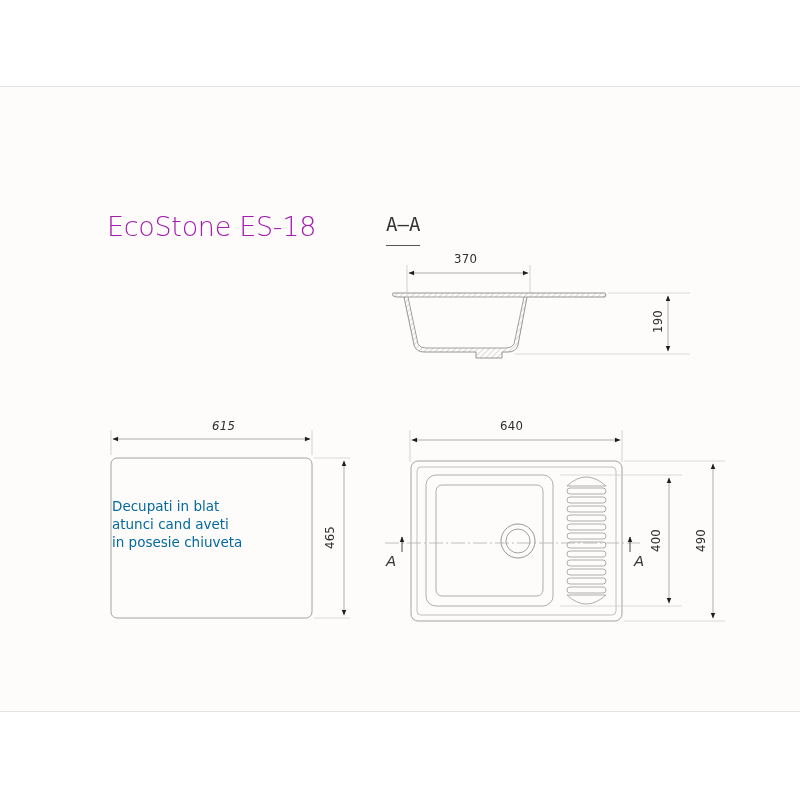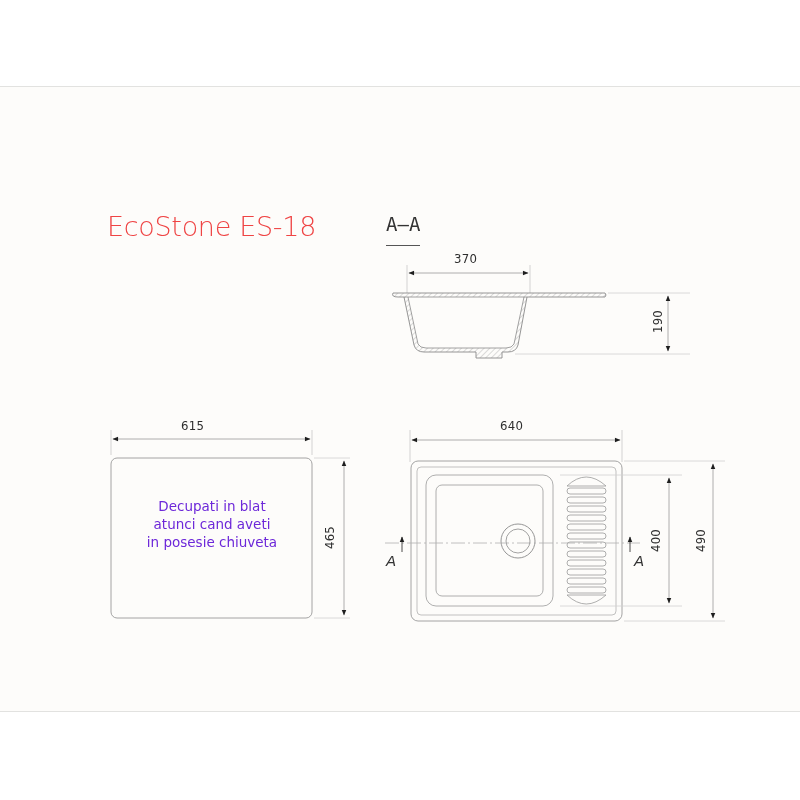--- a/index.html
+++ b/index.html
@@ -5,37 +5,37 @@
   html, body { margin: 0; padding: 0; }
   body {
     width: 800px; height: 800px; background: #ffffff; position: relative; overflow: hidden;
     font-family: "Liberation Sans", sans-serif;
   }
   .frame {
     position: absolute; left: 0; top: 86px; width: 800px; height: 624px;
     background: #fdfcfa; border-top: 1px solid #e2e2e0; border-bottom: 1px solid #e2e2e0;
   }
   .title {
-    position: absolute; left: 107px; top: 211px; font-size: 27px; color: #ef4444;
+    position: absolute; left: 107px; top: 211px; font-size: 27px; color: #a21caf;
     font-family: "DejaVu Sans", sans-serif; font-weight: 300; letter-spacing: -0.3px;
   }
   .section-label {
     position: absolute; left: 386px; top: 213px; font-size: 19px; color: #333;
     font-family: "DejaVu Sans Mono", monospace;
     border-bottom: 1.5px solid #555; line-height: 22px; padding-bottom: 10px;
   }
   svg.drawing { position: absolute; left: 0; top: 0; }
   .dim {
     position: absolute; font-family: "DejaVu Sans Condensed", "DejaVu Sans", sans-serif;
     font-size: 13px; color: #2e2e2e; letter-spacing: 0.3px;
   }
   .rot { transform: rotate(-90deg); transform-origin: center center; }
   .cutout-note {
-    position: absolute; left: 112px; top: 497px; width: 200px; text-align: center;
-    font-size: 13.5px; line-height: 18px; color: #6d28d9; font-family: "DejaVu Sans", sans-serif;
+    position: absolute; left: 112px; top: 497px; width: 200px; text-align: left;
+    font-size: 13.5px; line-height: 18px; color: #0369a1; font-family: "DejaVu Sans", sans-serif;
   }
   .section-mark {
     position: absolute; font-size: 15px; font-style: italic; color: #333;
     font-family: "Liberation Sans", sans-serif;
   }
 </style>
 </head>
 <body>
 
 <div class="frame"></div>
@@ -119,21 +119,21 @@
 
     <line x1="624" y1="461" x2="725" y2="461" stroke="#d0d0d0" stroke-width="0.8"></line>
     <line x1="624" y1="621" x2="725" y2="621" stroke="#d0d0d0" stroke-width="0.8"></line>
     <line x1="713" y1="464" x2="713" y2="618" stroke="#9a9a9a" stroke-width="0.8" marker-start="url(#arr)" marker-end="url(#arr)"></line>
   </g>
 </svg>
 
 <div class="dim" style="left:454px; top:251px;">370</div>
 <div class="dim rot" style="left:646px; top:314px;">190</div>
 
-<div class="dim" style="left:181px; top:418px;">615</div>
+<div class="dim" style="left:212px; top:418px;font-style:italic;">615</div>
 <div class="dim rot" style="left:318px; top:530px;">465</div>
 
 <div class="cutout-note">
   <div>Decupati in blat</div>
   <div>atunci cand aveti</div>
   <div>in posesie chiuveta</div>
 </div>
 
 <div class="dim" style="left:500px; top:418px;text-align:center;">640</div>
 <div class="dim rot" style="left:644px; top:533px;">400</div>

